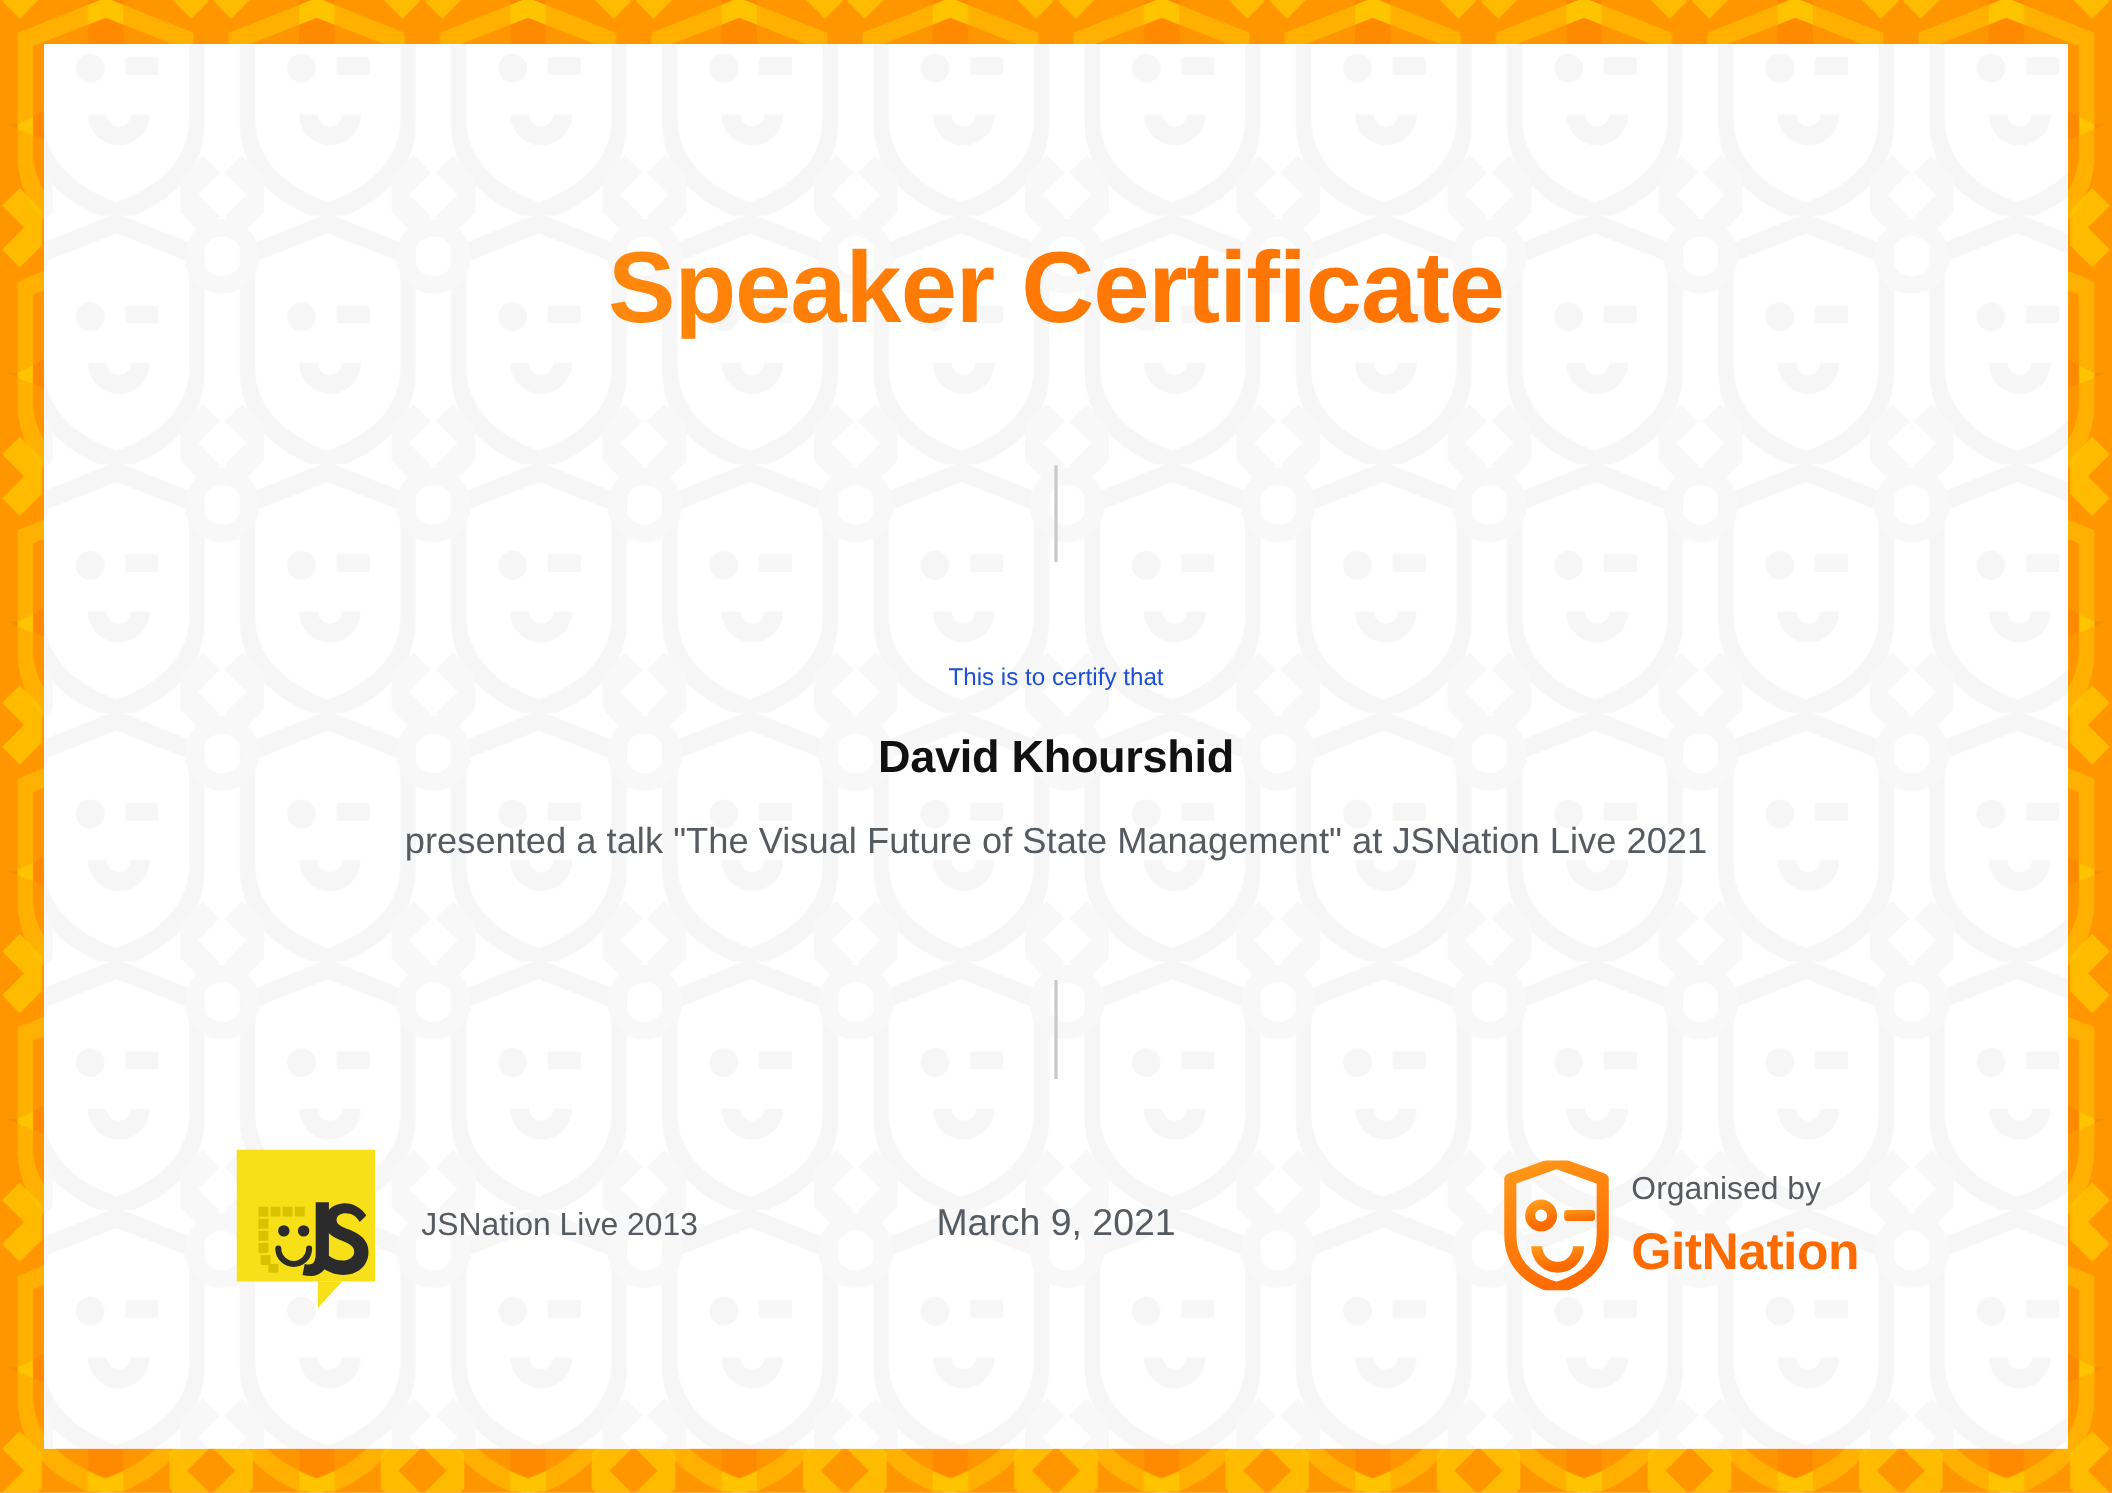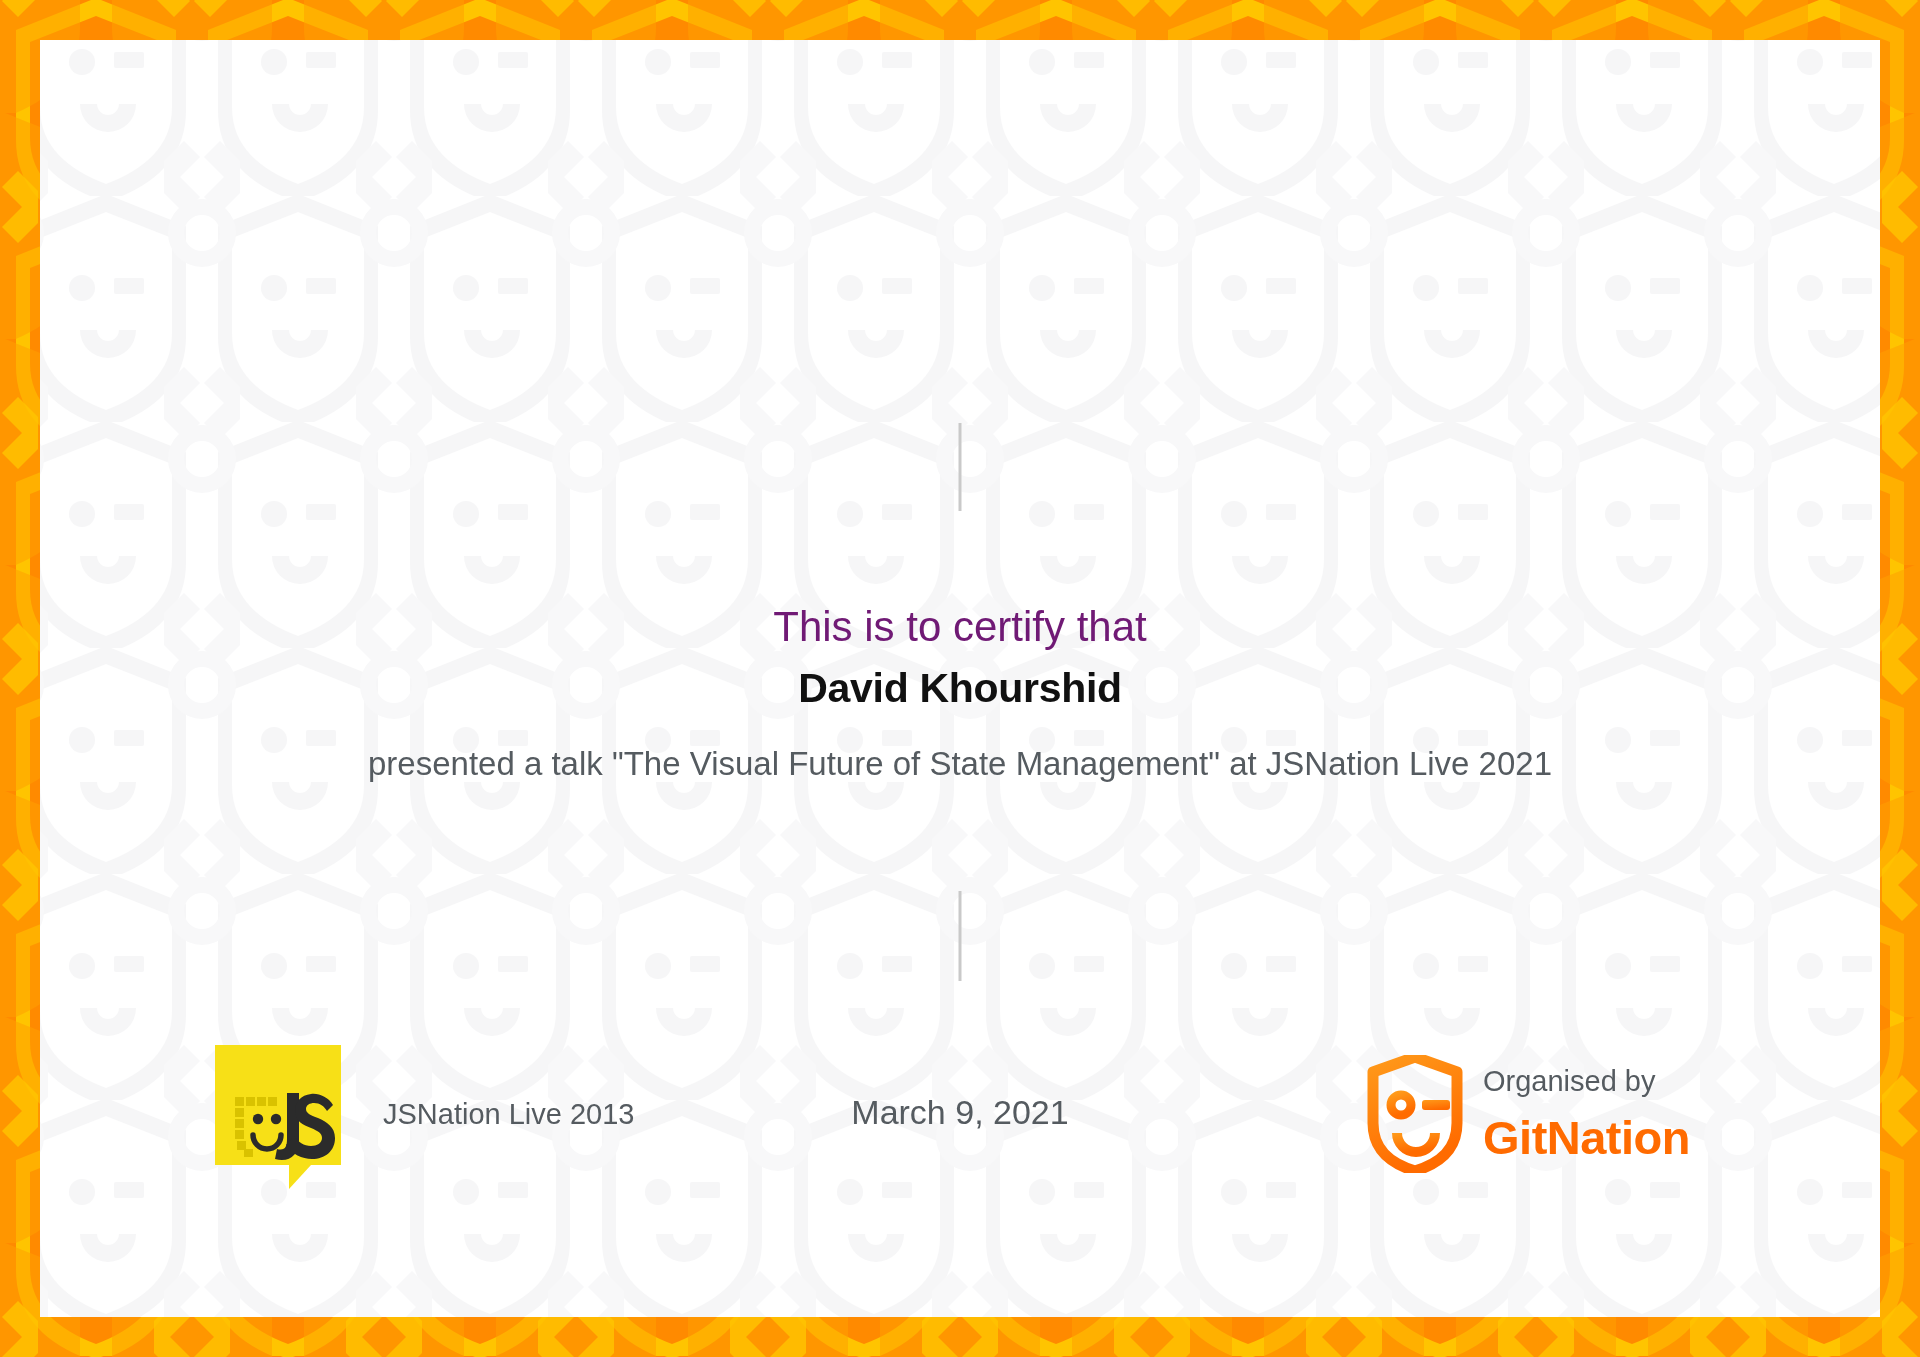--- a/index.html
+++ b/index.html
@@ -82,22 +82,22 @@
   #divider-top    { top: 383px; height: 88px; }
   #divider-bottom { top: 851px; height: 90px; }
 
   
   #certify-line {
     position: absolute;
     top: 563px;
     left: 0;
     width: 100%;
     text-align: center;
-    font-size: 42px;
-    color: #701a75;
+    font-size: 22px;
+    color: #1d4ed8;
     font-weight: 400;
   }
   #recipient-name {
     position: absolute;
     top: 625px;
     left: 0;
     width: 100%;
     text-align: center;
     font-size: 41px;
     font-weight: 700;
@@ -229,20 +229,21 @@
             <circle cx="96" cy="150" r="26" fill="none" stroke="#F8F8F9" stroke-width="16"></circle>
           </pattern>
         </defs>
         <rect x="0" y="0" width="1840" height="1277" fill="url(#wmA)"></rect>
         <rect x="0" y="0" width="1840" height="1277" fill="url(#wmB)"></rect>
       </svg>
     </div>
 
     <div class="card-content">
 
+      <h1 id="title">Speaker Certificate</h1>
 
       <div id="divider-top" class="divider"></div>
 
       <div id="certify-line">This is to certify that</div>
 
       <div id="recipient-name">David Khourshid</div>
 
       <div id="talk-line">presented a talk "The Visual Future of State Management" at JSNation Live 2021</div>
 
       <div id="divider-bottom" class="divider"></div>

